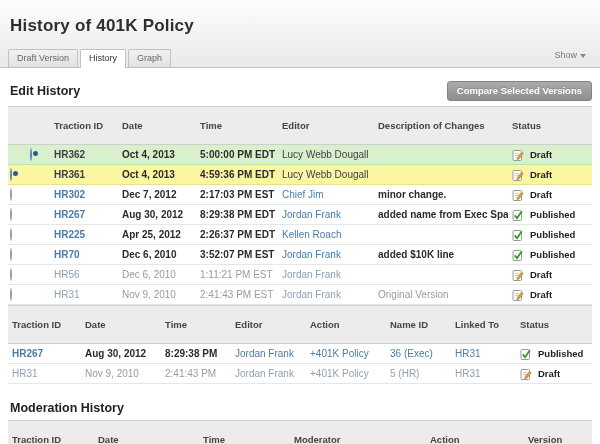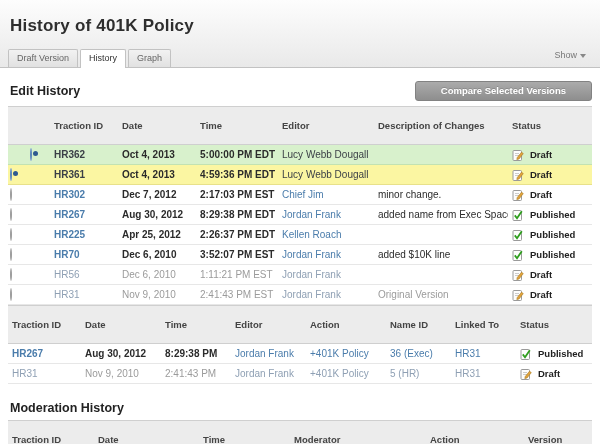--- a/index.html
+++ b/index.html
@@ -17,35 +17,35 @@
   .tab.active{background:#fff;color:#333;padding-bottom:5px;margin-bottom:-1px;}
   .show{position:absolute;right:14px;bottom:7px;font-size:9px;color:#777;cursor:pointer;}
   .chev{display:inline-block;width:0;height:0;border-left:3px solid transparent;
         border-right:3px solid transparent;border-top:4px solid #888;margin-left:3px;}
   
   .section-head{display:flex;justify-content:space-between;align-items:center;
                 margin:13px 8px 5px 10px;}
   .section-head.sub{margin-top:17px;}
   h2.heading{font-size:12.5px;font-weight:bold;color:#222;margin:0;}
   .cmp-btn{font-size:9.5px;font-weight:bold;color:#fff;background:linear-gradient(#ababab,#8e8e8e);
-           border:1px solid #828282;border-radius:3px;padding:3px 25px 4px;cursor:pointer;
+           border:1px solid #828282;border-radius:3px;padding:3px 9px 4px;cursor:pointer;
            text-shadow:0 -1px 0 rgba(0,0,0,.15);}
   
   table{border-collapse:collapse;table-layout:fixed;width:584px;margin:0 8px;font-size:10px;}
   th{background:#ececec;border-top:1px solid #cfcfcf;border-bottom:1px solid #cfcfcf;
      text-align:left;font-size:9.5px;color:#444;padding:13px 4px;font-weight:bold;}
   td{padding:3px 4px;border-bottom:1px solid #e7e7e7;height:13px;overflow:hidden;
      white-space:nowrap;vertical-align:middle;}
   tr.hl-green td{background:#d8f1cc;border-bottom-color:#c2e2b2;}
   tr.hl-yellow td{background:#fbf6a2;border-bottom-color:#e8e18a;}
   .link{color:#4a7cab;cursor:pointer;}
   .link.id{font-weight:600;}
   .hl-green .link,.hl-yellow .link{color:#3a3f46;}
   .dt{color:#2b2b2b;font-weight:600;}
-  .desc{color:#2b2b2b;font-weight:400;}
+  .desc{color:#2b2b2b;font-weight:700;}
   tr.muted .dt,tr.muted .desc{color:#9b9b9b;font-weight:400;}
   tr.muted .link{color:#8fa0b4;font-weight:400;}
   .status-cell{display:flex;align-items:flex-start;gap:6px;}
   .status-label{font-weight:bold;color:#222;font-size:9.5px;}
   .icon{display:inline-flex;width:12px;height:12px;}
   
   .radio-cell{padding:2px 2px;}
   .radio{width:11px;height:11px;border-radius:50%;border:1px solid #9d9d9d;
          background:radial-gradient(#fff 40%,#dcdcdc);box-sizing:border-box;
          position:relative;cursor:pointer;margin:0 auto;}

